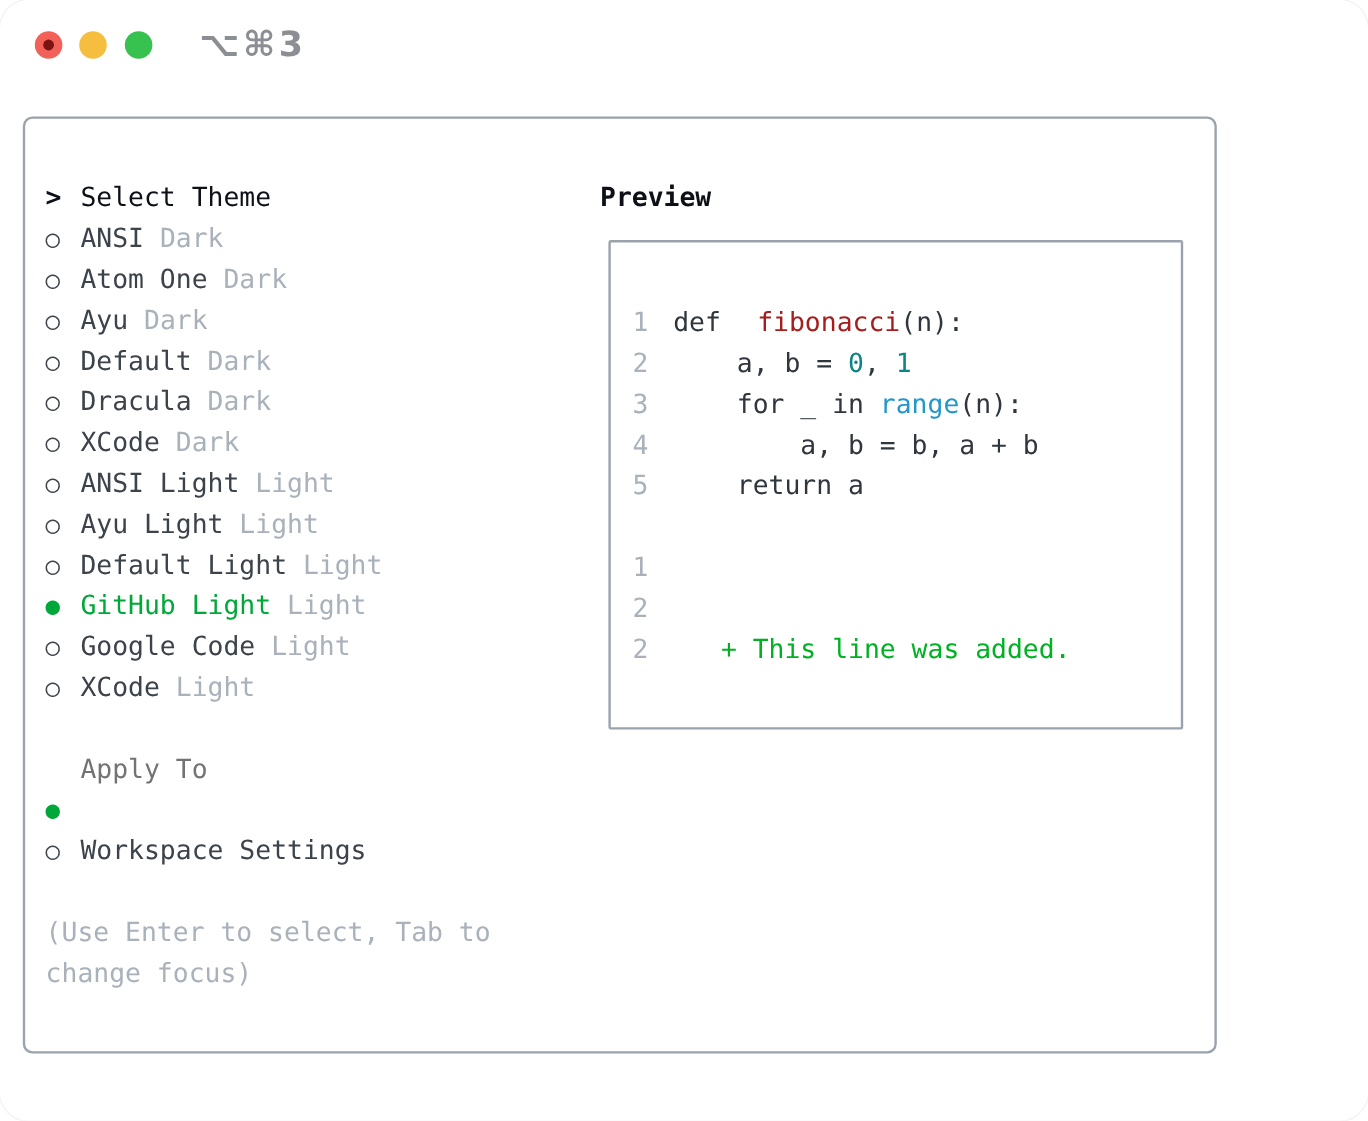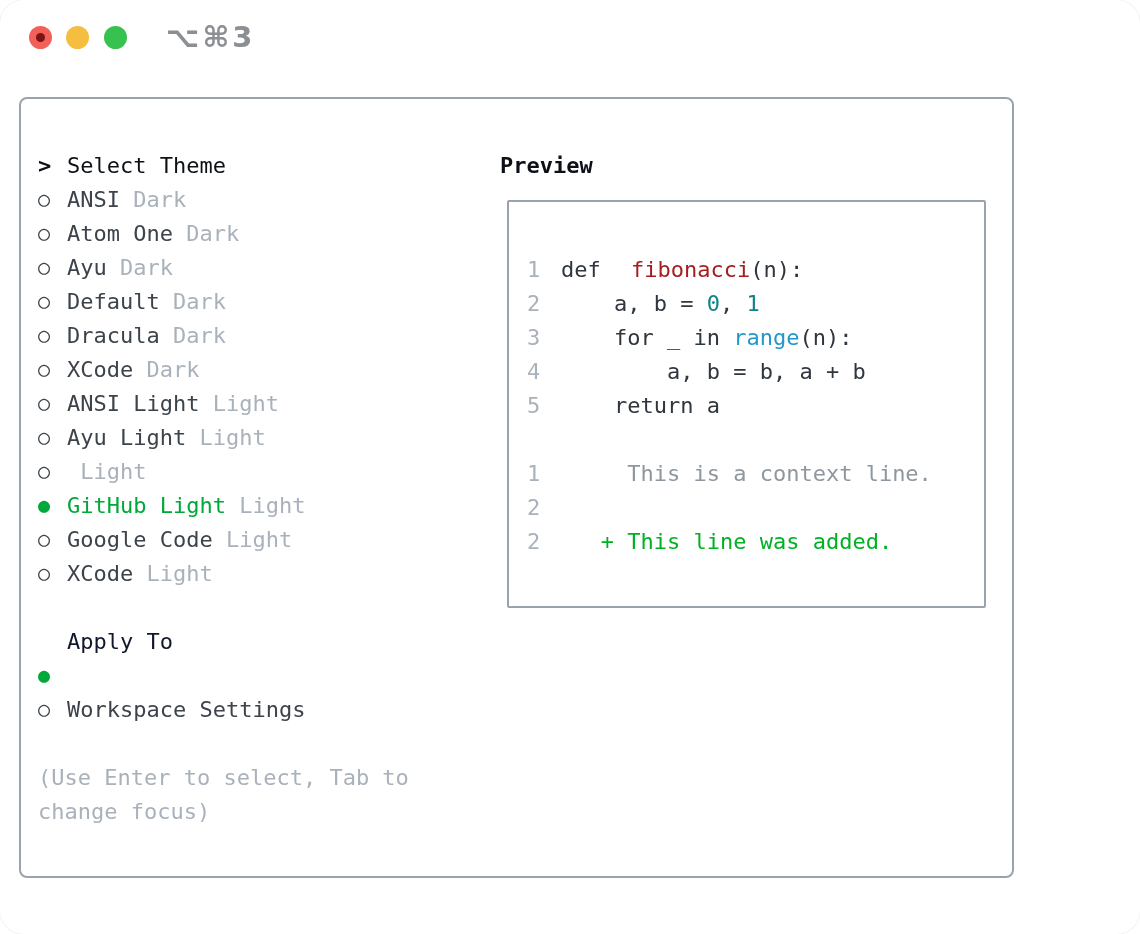--- a/index.html
+++ b/index.html
@@ -32,21 +32,21 @@
     border:2px solid var(--border);border-radius:8px;background:#fff;
   }
   .line{display:flex;align-items:center;height:34px;font-size:22px;white-space:pre;}
   .marker{display:inline-block;width:29px;flex:0 0 29px;color:var(--item);font-size:20px;}
   .marker.sel{color:var(--green);}
   .marker.hdr{color:var(--headline);font-weight:bold;font-size:22px;}
   .t-name{color:var(--item);}
   .t-name.sel{color:var(--green);}
   .t-var{color:var(--muted);}
   .hdr-text{color:var(--headline);font-weight:normal;}
-  .subhdr-text{color:#0f172a;}
+  .subhdr-text{color:#737373;}
   .hint .line{color:var(--muted);}
   #theme-block{position:absolute;left:38px;top:148px;}
   #apply-block{position:absolute;left:38px;top:624px;}
   #hint-block{position:absolute;left:38px;top:760px;}
   
   #preview-header{position:absolute;left:500px;top:148px;height:34px;display:flex;align-items:center;
     font-size:22px;font-weight:bold;color:var(--headline);}
   .preview-box{
     position:absolute;left:507px;top:200px;width:479px;height:408px;
     border:2px solid var(--border);border-radius:2px;background:#fff;
@@ -82,21 +82,21 @@
     </div>
 
   <div class="line"><span class="marker">○</span><span class="t-name">ANSI</span><span class="t-var"> Dark</span></div>
       <div class="line"><span class="marker">○</span><span class="t-name">Atom One</span><span class="t-var"> Dark</span></div>
       <div class="line"><span class="marker">○</span><span class="t-name">Ayu</span><span class="t-var"> Dark</span></div>
       <div class="line"><span class="marker">○</span><span class="t-name">Default</span><span class="t-var"> Dark</span></div>
       <div class="line"><span class="marker">○</span><span class="t-name">Dracula</span><span class="t-var"> Dark</span></div>
       <div class="line"><span class="marker">○</span><span class="t-name">XCode</span><span class="t-var"> Dark</span></div>
       <div class="line"><span class="marker">○</span><span class="t-name">ANSI Light</span><span class="t-var"> Light</span></div>
       <div class="line"><span class="marker">○</span><span class="t-name">Ayu Light</span><span class="t-var"> Light</span></div>
-      <div class="line"><span class="marker">○</span><span class="t-var"> Light</span></div>
+      <div class="line"><span class="marker">○</span><span class="t-name">Default Light</span><span class="t-var"> Light</span></div>
       <div class="line"><span class="marker sel">●</span><span class="t-name sel">GitHub Light</span><span class="t-var"> Light</span></div>
       <div class="line"><span class="marker">○</span><span class="t-name">Google Code</span><span class="t-var"> Light</span></div>
       <div class="line"><span class="marker">○</span><span class="t-name">XCode</span><span class="t-var"> Light</span></div>
     </div>
 
   <div id="apply-block">
     <div class="line">
       <span class="marker"></span><span class="subhdr-text">Apply To</span>
     </div>
 
@@ -112,18 +112,18 @@
   <div id="preview-header">Preview</div>
 
   <div class="preview-box" id="preview-box">
 
   <div class="code-line"><span class="lnum">1</span><span class="tk-plain">def </span><span class="tk-func">fibonacci</span><span class="tk-plain">(n):</span></div>
       <div class="code-line"><span class="lnum">2</span><span class="tk-plain">    a, b = </span><span class="tk-number">0</span><span class="tk-plain">, </span><span class="tk-number">1</span></div>
       <div class="code-line"><span class="lnum">3</span><span class="tk-plain">    for _ in </span><span class="tk-builtin">range</span><span class="tk-plain">(n):</span></div>
       <div class="code-line"><span class="lnum">4</span><span class="tk-plain">        a, b = b, a + b</span></div>
       <div class="code-line"><span class="lnum">5</span><span class="tk-plain">    return a</span></div>
       <div class="code-line"><span class="lnum"></span></div>
-      <div class="code-line"><span class="lnum">1</span><span class="tk-context">     This is a context line.</span></div>
+      <div class="code-line"><span class="lnum">1</span></div>
       <div class="code-line"><span class="lnum">2</span></div>
       <div class="code-line"><span class="lnum">2</span><span class="tk-added">   + This line was added.</span></div>
     </div>
 
 </div>
 
 </body></html>

